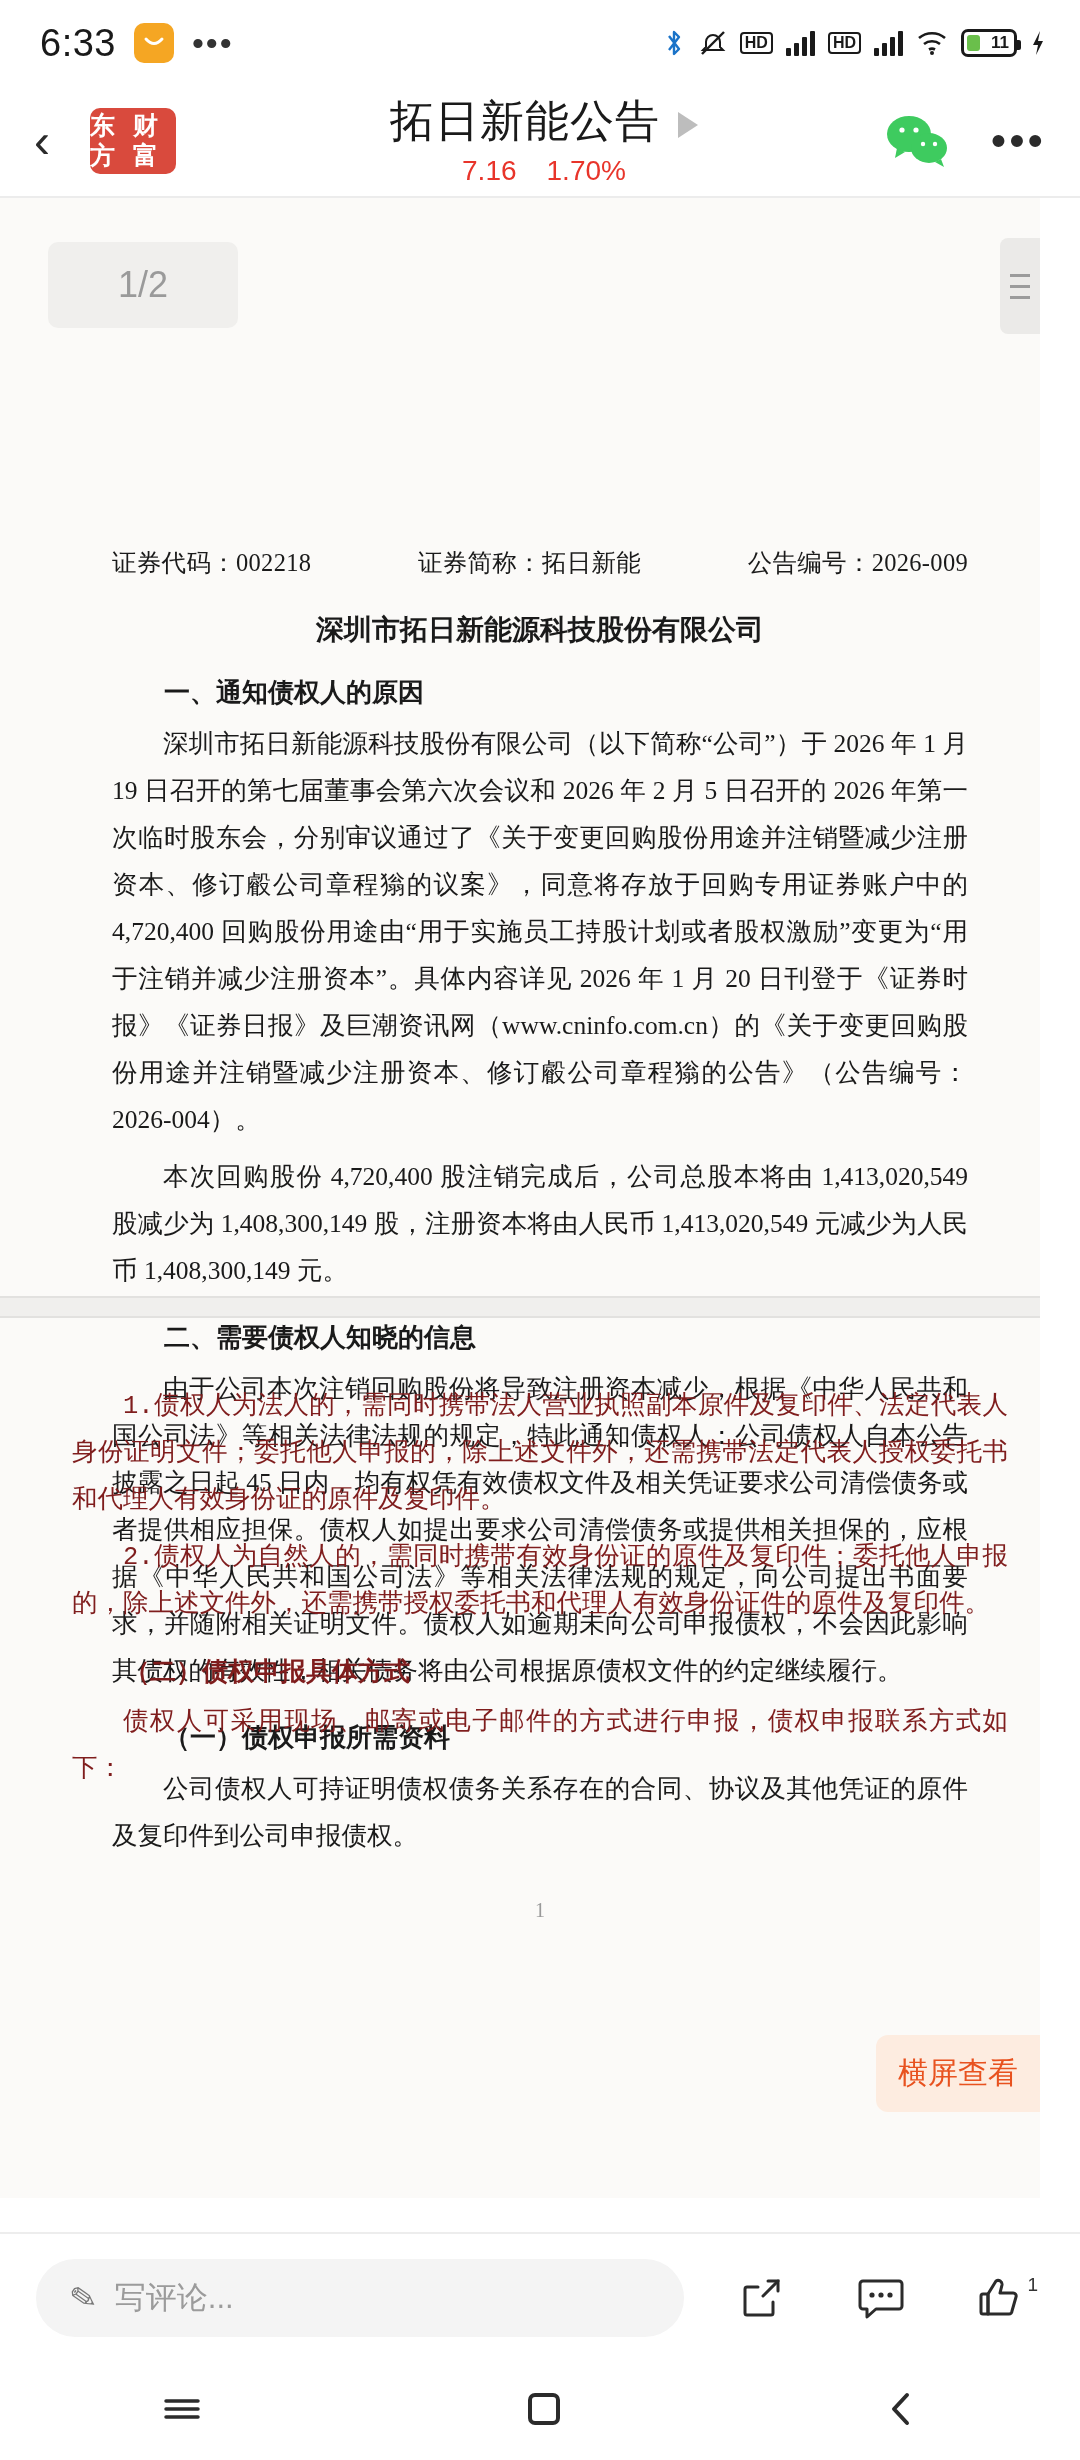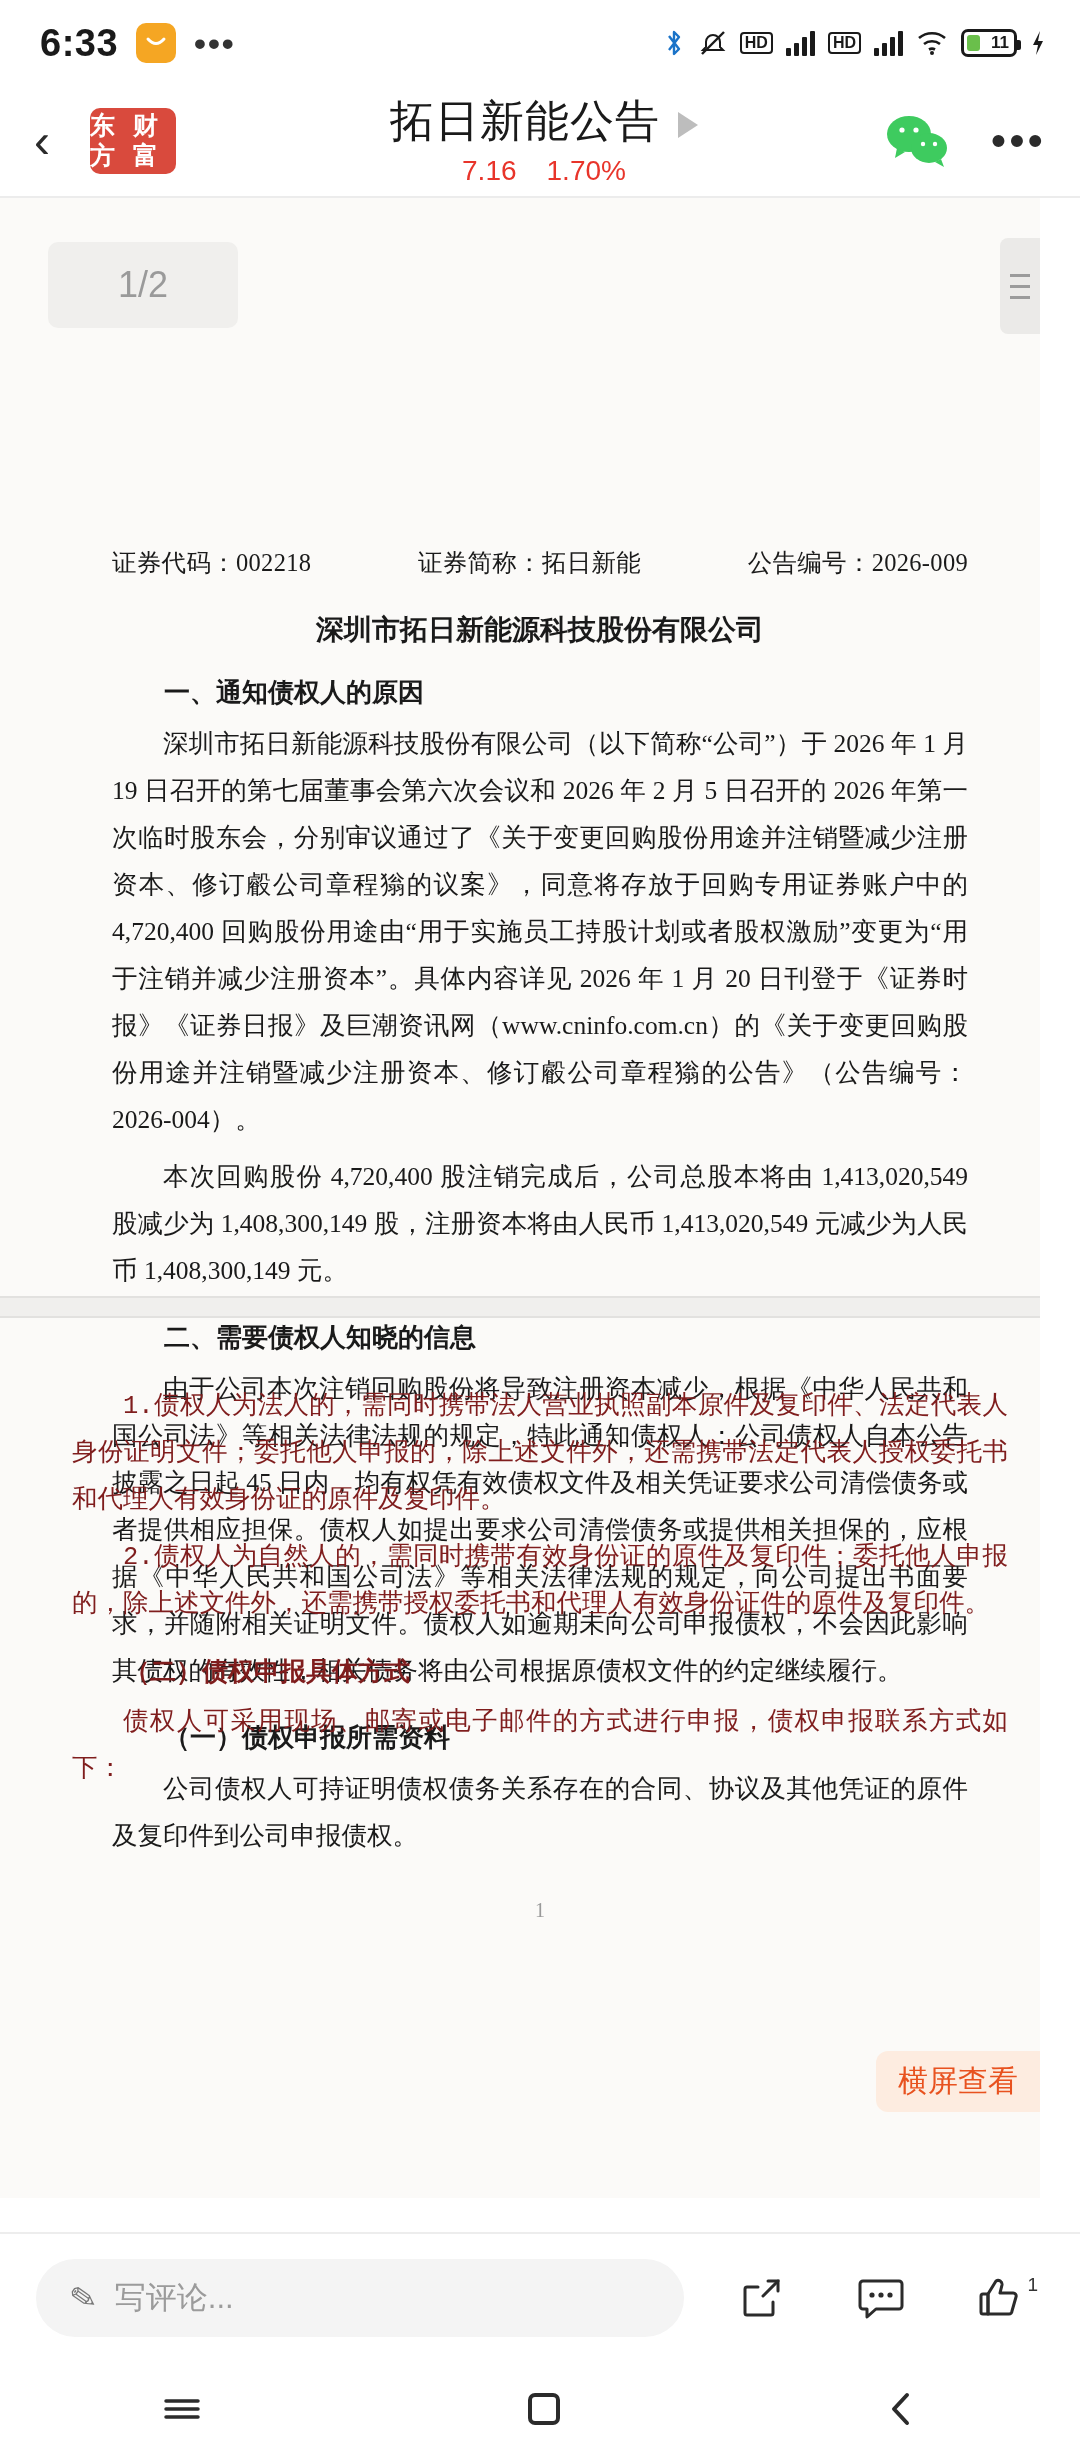--- a/index.html
+++ b/index.html
@@ -11,21 +11,21 @@
   }
   .screen { position: relative; width: 1080px; height: 2460px; background: #ffffff; }
 
   
   .statusbar {
     height: 86px; width: 100%;
     display: flex; align-items: center; justify-content: space-between;
     padding: 0 34px 0 40px;
     background: #ffffff;
   }
-  .sb-left { display: flex; align-items: center; gap: 18px; font-weight: bold; }
+  .sb-left { display: flex; align-items: center; gap: 18px; }
   .sb-time { font-size: 38px; color: #1a1a1a; letter-spacing: 0.5px; }
   .sb-app-icon {
     width: 40px; height: 40px; border-radius: 10px;
     background: #f5a623;
     display: flex; align-items: center; justify-content: center;
   }
   .sb-app-icon svg { display:block; }
   .sb-dots { font-size: 34px; color: #333; letter-spacing: 2px; line-height: 1; }
   .sb-right { display: flex; align-items: center; gap: 13px; }
   .sb-icon { display: flex; align-items: center; }
@@ -127,21 +127,21 @@
     background: #f0efed; border-top: 2px solid #e2e1df; border-bottom: 2px solid #e2e1df;
   }
   .doc2 {
     position: absolute; left: 0; width: 1080px; padding: 0 72px;
     font-family: Liberation Mono, monospace; color: #7f1d1d;
   }
 
   .landscape-btn {
     position: absolute; right: 0; bottom: 86px;
     background: #fdece0; color: #e8521f; font-size: 30px;
-    padding: 10px 22px; border-radius: 12px 0 0 12px;
+    padding: 18px 22px; border-radius: 12px 0 0 12px;
     font-family: "Liberation Sans", sans-serif;
   }
 
   
   .bottombar {
     position: absolute; left: 0; bottom: 98px; width: 1080px; height: 130px;
     background: #ffffff; border-top: 2px solid #ededed;
     display: flex; align-items: center; padding: 0 36px; gap: 34px;
   }
   .comment-box {

